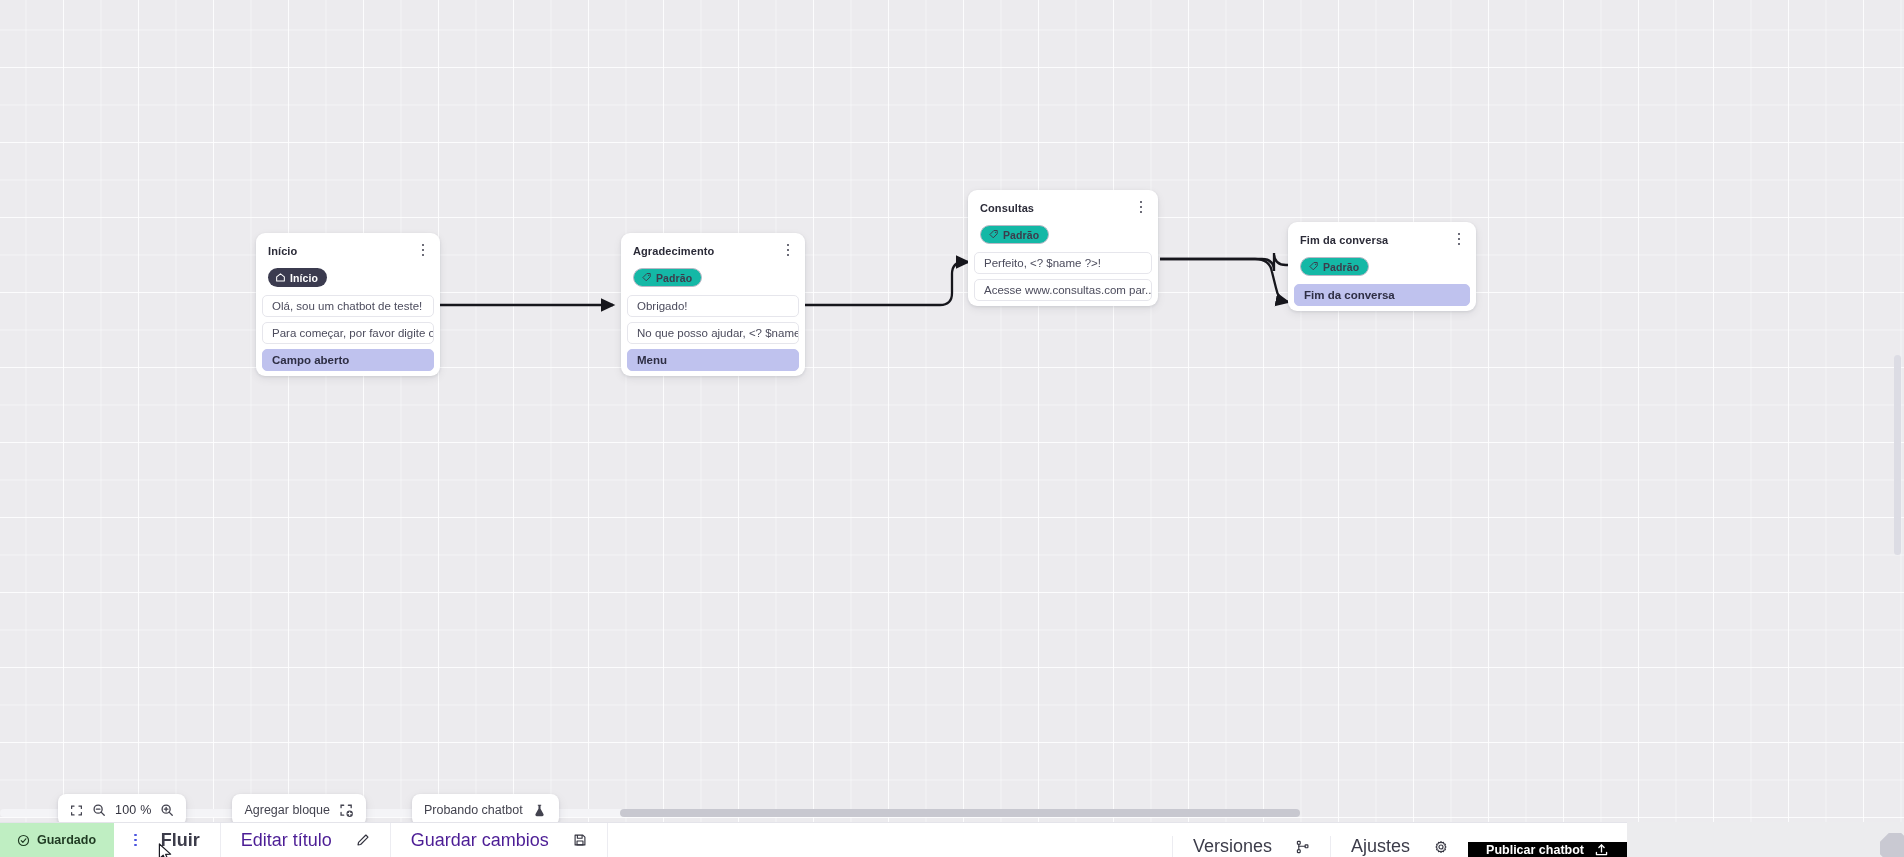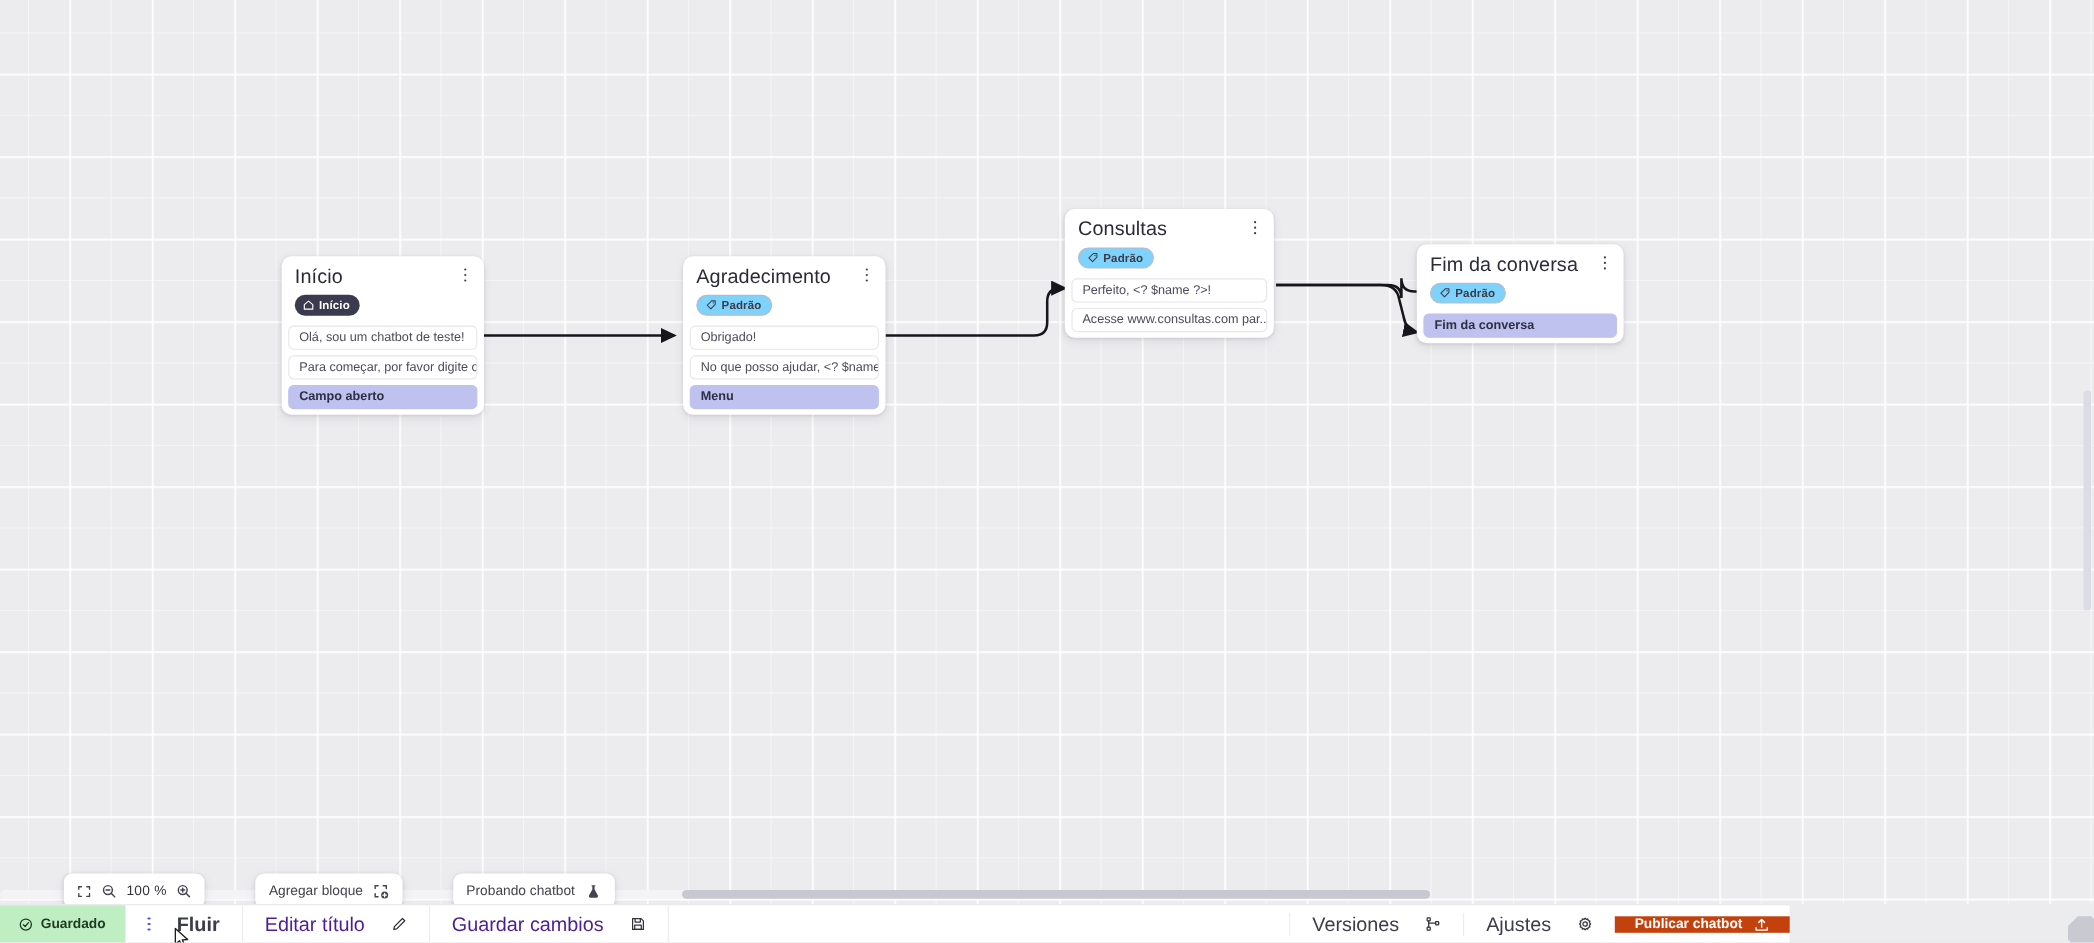--- a/index.html
+++ b/index.html
@@ -55,22 +55,22 @@
     background: #ffffff;
     border-radius: 9px;
     box-shadow: 0 1px 3px rgba(22,25,45,0.10), 0 3px 10px rgba(22,25,45,0.07);
     padding-bottom: 5px;
   }
   .node-head {
     position: relative;
     padding: 10px 12px 9px 12px;
   }
   .node-title {
-    font-size: 18px;
-    font-weight: normal;
+    font-size: 11px;
+    font-weight: bold;
     color: #2b2b38;
     letter-spacing: 0.1px;
     line-height: 16px;
   }
   .kebab {
     position: absolute;
     top: 8px; right: 9px;
     width: 16px; height: 18px;
     display: flex; flex-direction: column;
     align-items: center; justify-content: center;
@@ -87,21 +87,21 @@
     gap: 4px;
     height: 19px;
     padding: 0 9px 0 7px;
     border-radius: 10px;
     font-size: 10.5px;
     font-weight: bold;
     letter-spacing: 0.1px;
     white-space: nowrap;
   }
   .badge.dark { background: #3b3b4f; color: #ffffff; }
-  .badge.outline { background: #7dd3fc; color: #3c3c4c; border: 1px solid #b9b9c6; }
+  .badge.outline { background: #14b8a6; color: #3c3c4c; border: 1px solid #b9b9c6; }
   .badge svg { display: block; }
 
   .node-body { padding: 0 6px; display: flex; flex-direction: column; gap: 5px; }
   .row {
     height: 22px;
     display: flex;
     align-items: center;
     padding: 0 9px;
     border-radius: 5px;
     font-size: 11.5px;
@@ -194,24 +194,24 @@
     padding: 0 20px;
     font-size: 18px;
     color: #3c3c4a;
     font-weight: bold;
     cursor: pointer;
     white-space: nowrap;
     border-right: 1px solid #ececf1;
   }
   .sb-item.plain { font-weight: normal; color: #4c1d95; }
   .sb-spacer { flex: 1 1 auto; }
-  .sb-right { display: flex; align-items: center; }
+  .sb-right { display: flex; align-items: flex-end; }
   .sb-right .sb-item { border-right: none; border-left: 1px solid #ececf1; font-weight: normal; }
   .publish {
-    background: #c2410c;
+    background: #000000;
     color: #ffffff;
     display: flex; align-items: center; gap: 10px;
     padding: 0 18px;
     font-size: 12.5px; font-weight: bold;
     cursor: pointer;
     white-space: nowrap;
     position: relative;
   }
   .kebab-sb { display: flex; flex-direction: column; gap: 2.5px; align-items: center; }
   .kebab-sb i { width: 2.6px; height: 2.6px; border-radius: 50%; background: #4b55e0; }

